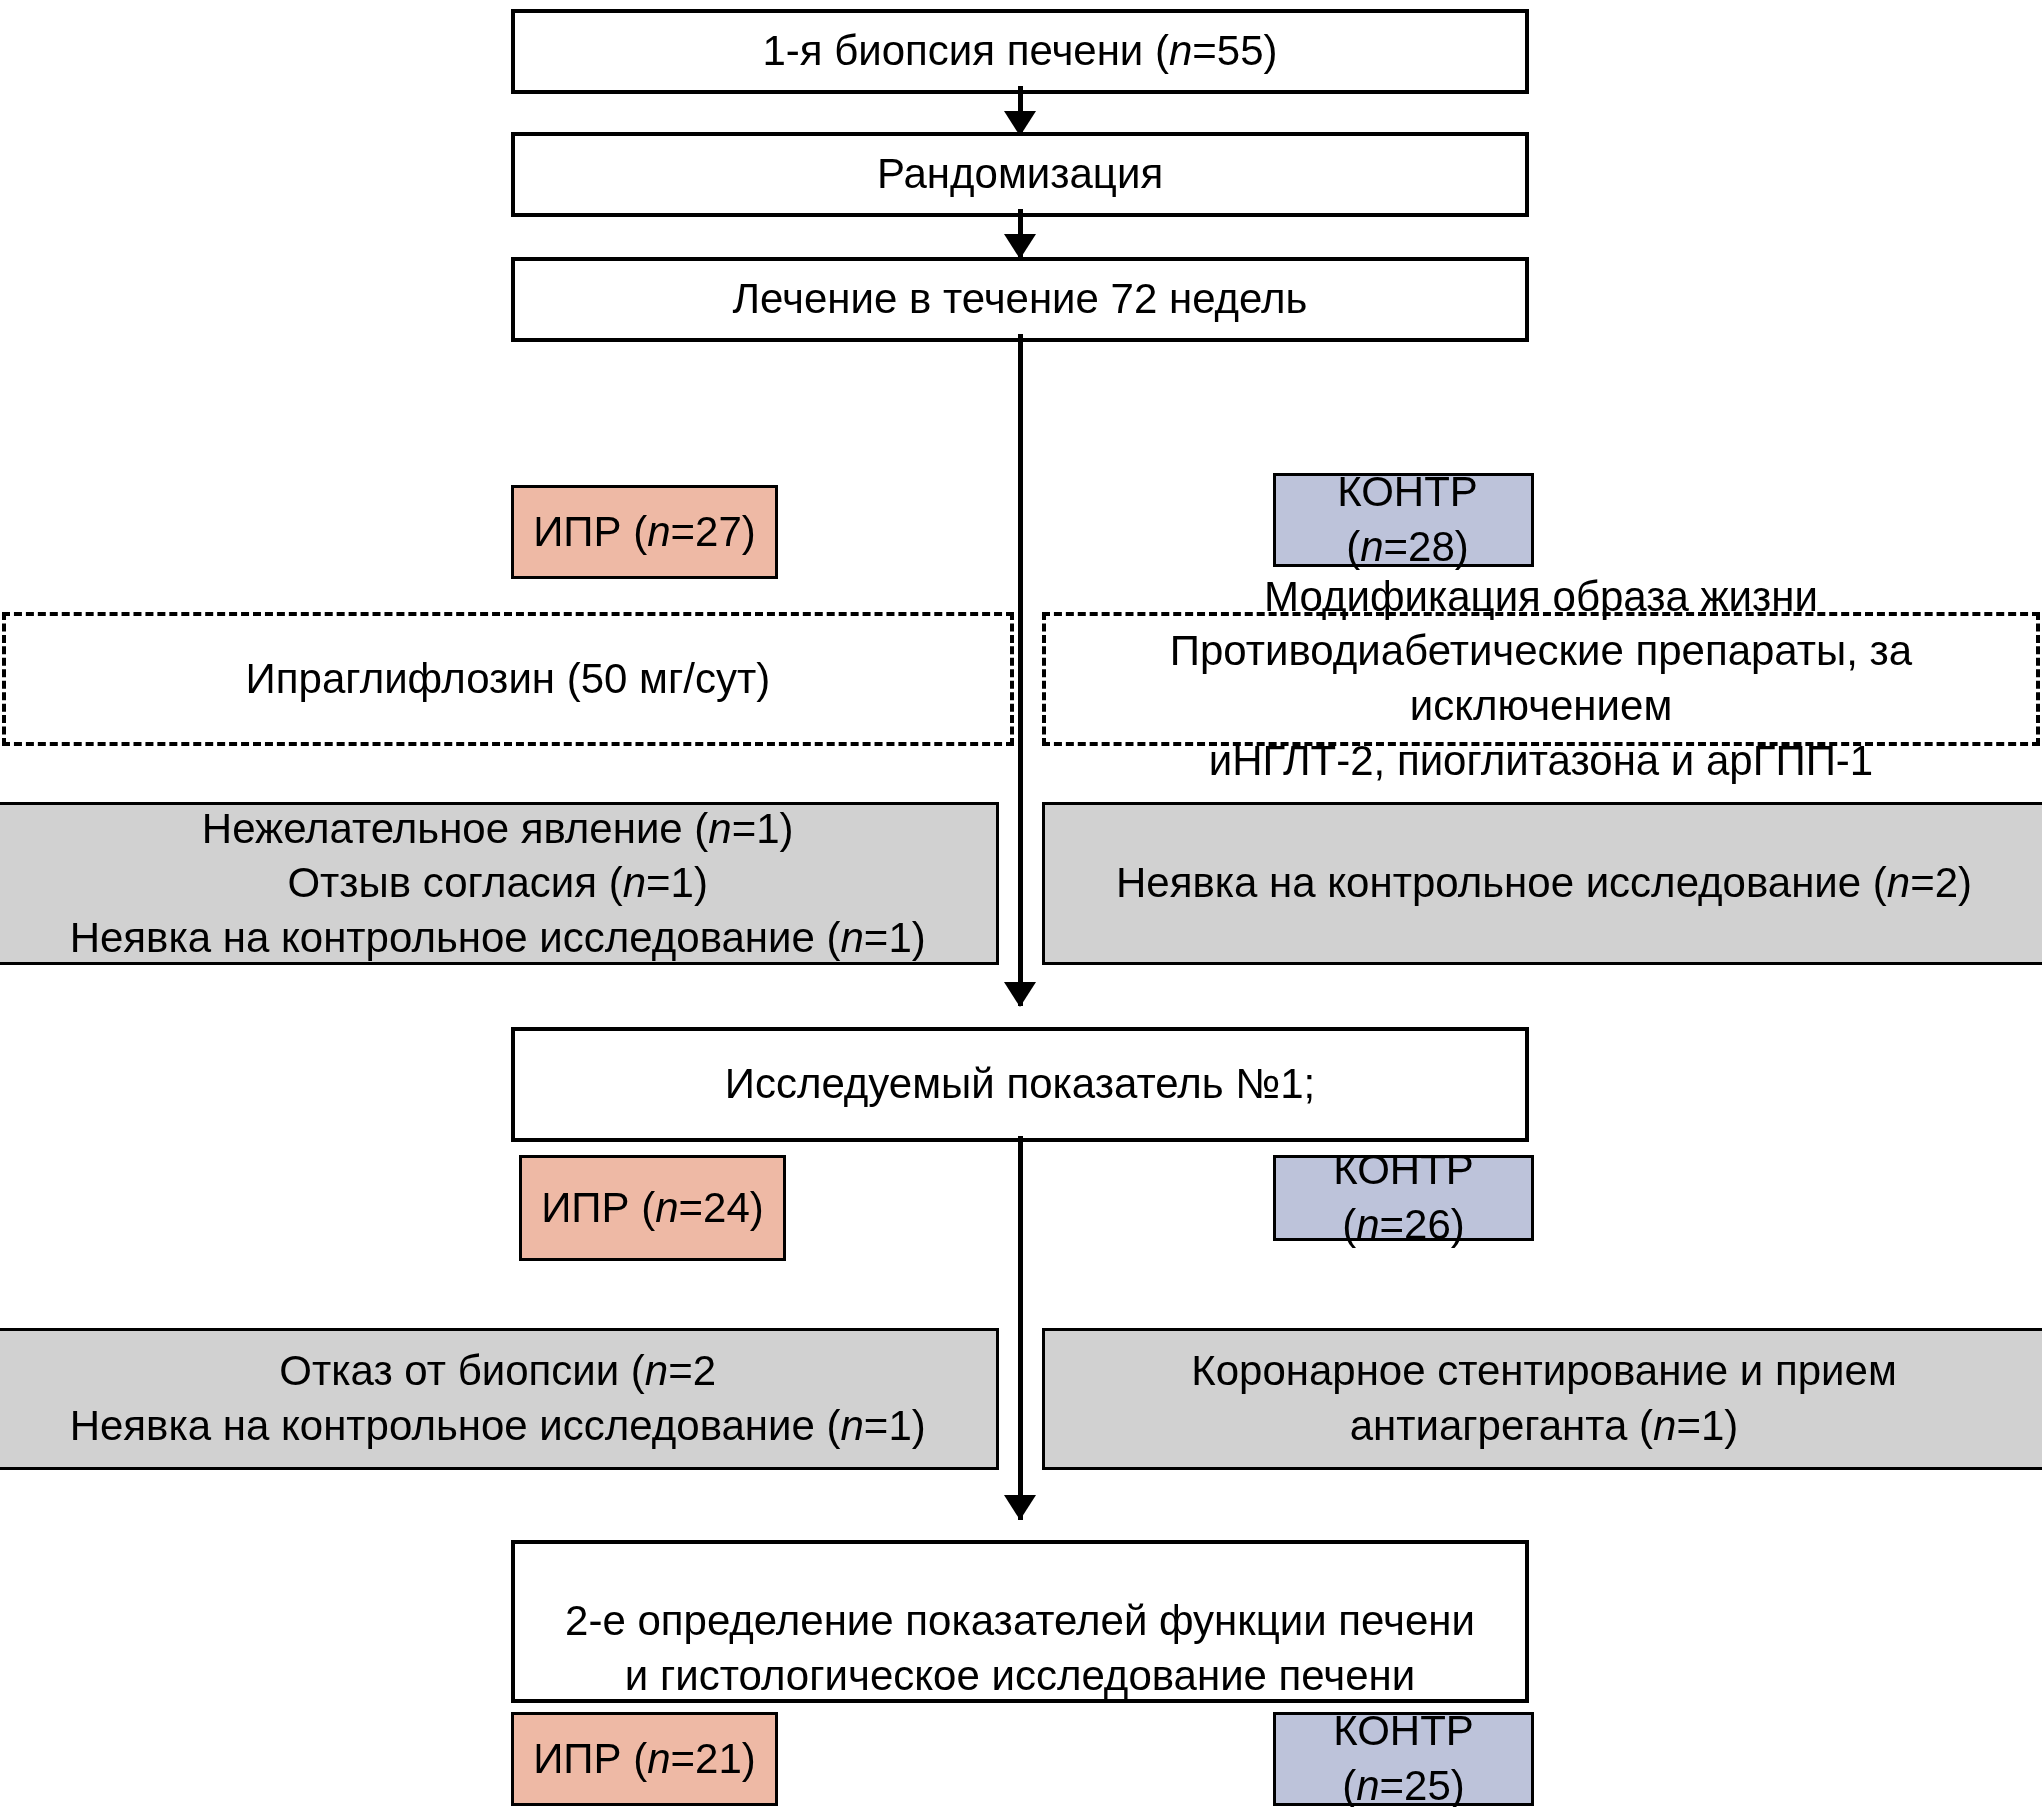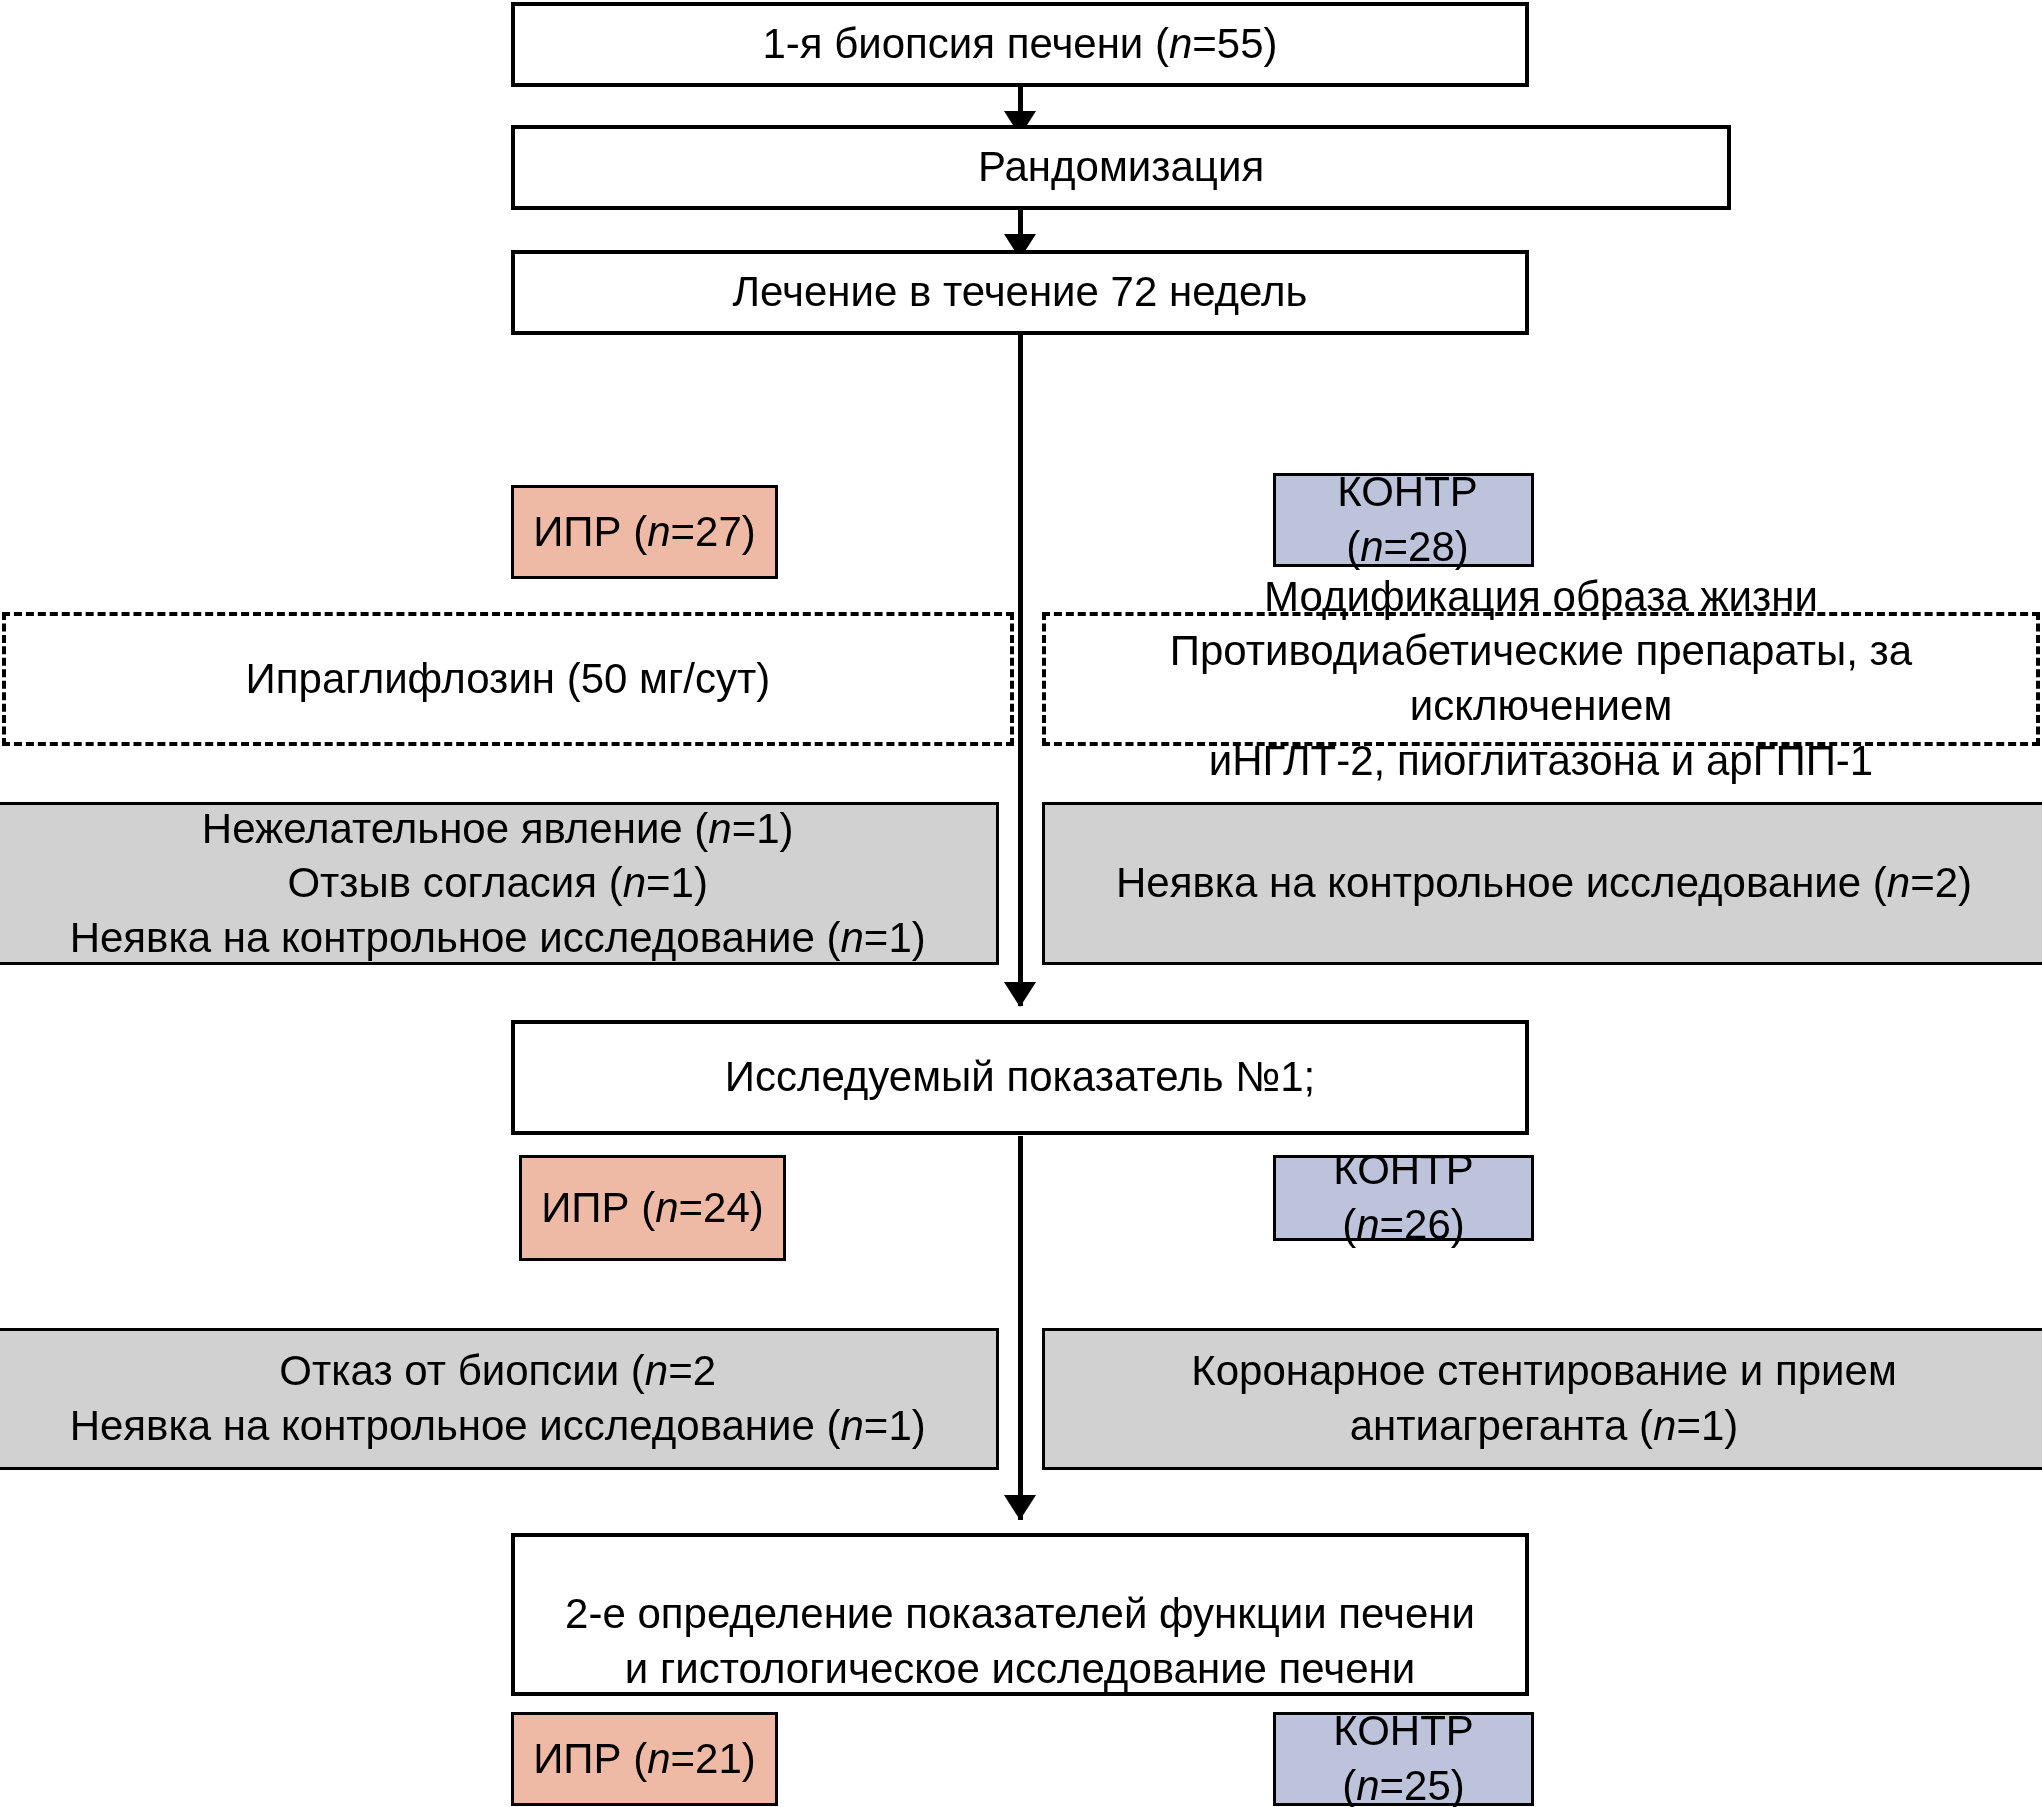--- a/index.html
+++ b/index.html
@@ -19,20 +19,21 @@
     align-items:center;
     justify-content:center;
     text-align:center;
     line-height:1.30;
     white-space:pre-line;
   }
   .white-box{
     background:#ffffff;
     border:4.8px solid #000000;
     font-size:42px;
+    margin-top:7px;
   }
   .tag-box{
     border:3.8px solid #000000;
     font-size:42px;
   }
   .tag-ipr{ background:#eeb9a5; }
   .tag-contr{ background:#bdc3da; }
   .dashed-box{
     background:#ffffff;
     border:4.8px dashed #000000;
@@ -62,21 +63,21 @@
 
 <div id="canvas">
 
   <div class="box white-box" style="left:511px; top:1.9px; width:1018px; height:85px;">
     <span>1-я биопсия печени (<em class="n">n</em>=55)</span>
   </div>
 
   <div class="vline" style="left:1018px; top:86px; height:50px;"></div>
   <div class="arrowhead" style="left:1004px; top:111px;"></div>
 
-  <div class="box white-box" style="left:511px; top:125px; width:1220px; height:85px;">
+  <div class="box white-box" style="left:511px; top:125px; width:1018px; height:85px;">
     <span>Рандомизация</span>
   </div>
 
   <div class="vline" style="left:1018px; top:209px; height:50px;"></div>
   <div class="arrowhead" style="left:1004px; top:234px;"></div>
 
   <div class="box white-box" style="left:511px; top:250px; width:1018px; height:85px;">
     <span>Лечение в течение 72 недель</span>
   </div>
 

